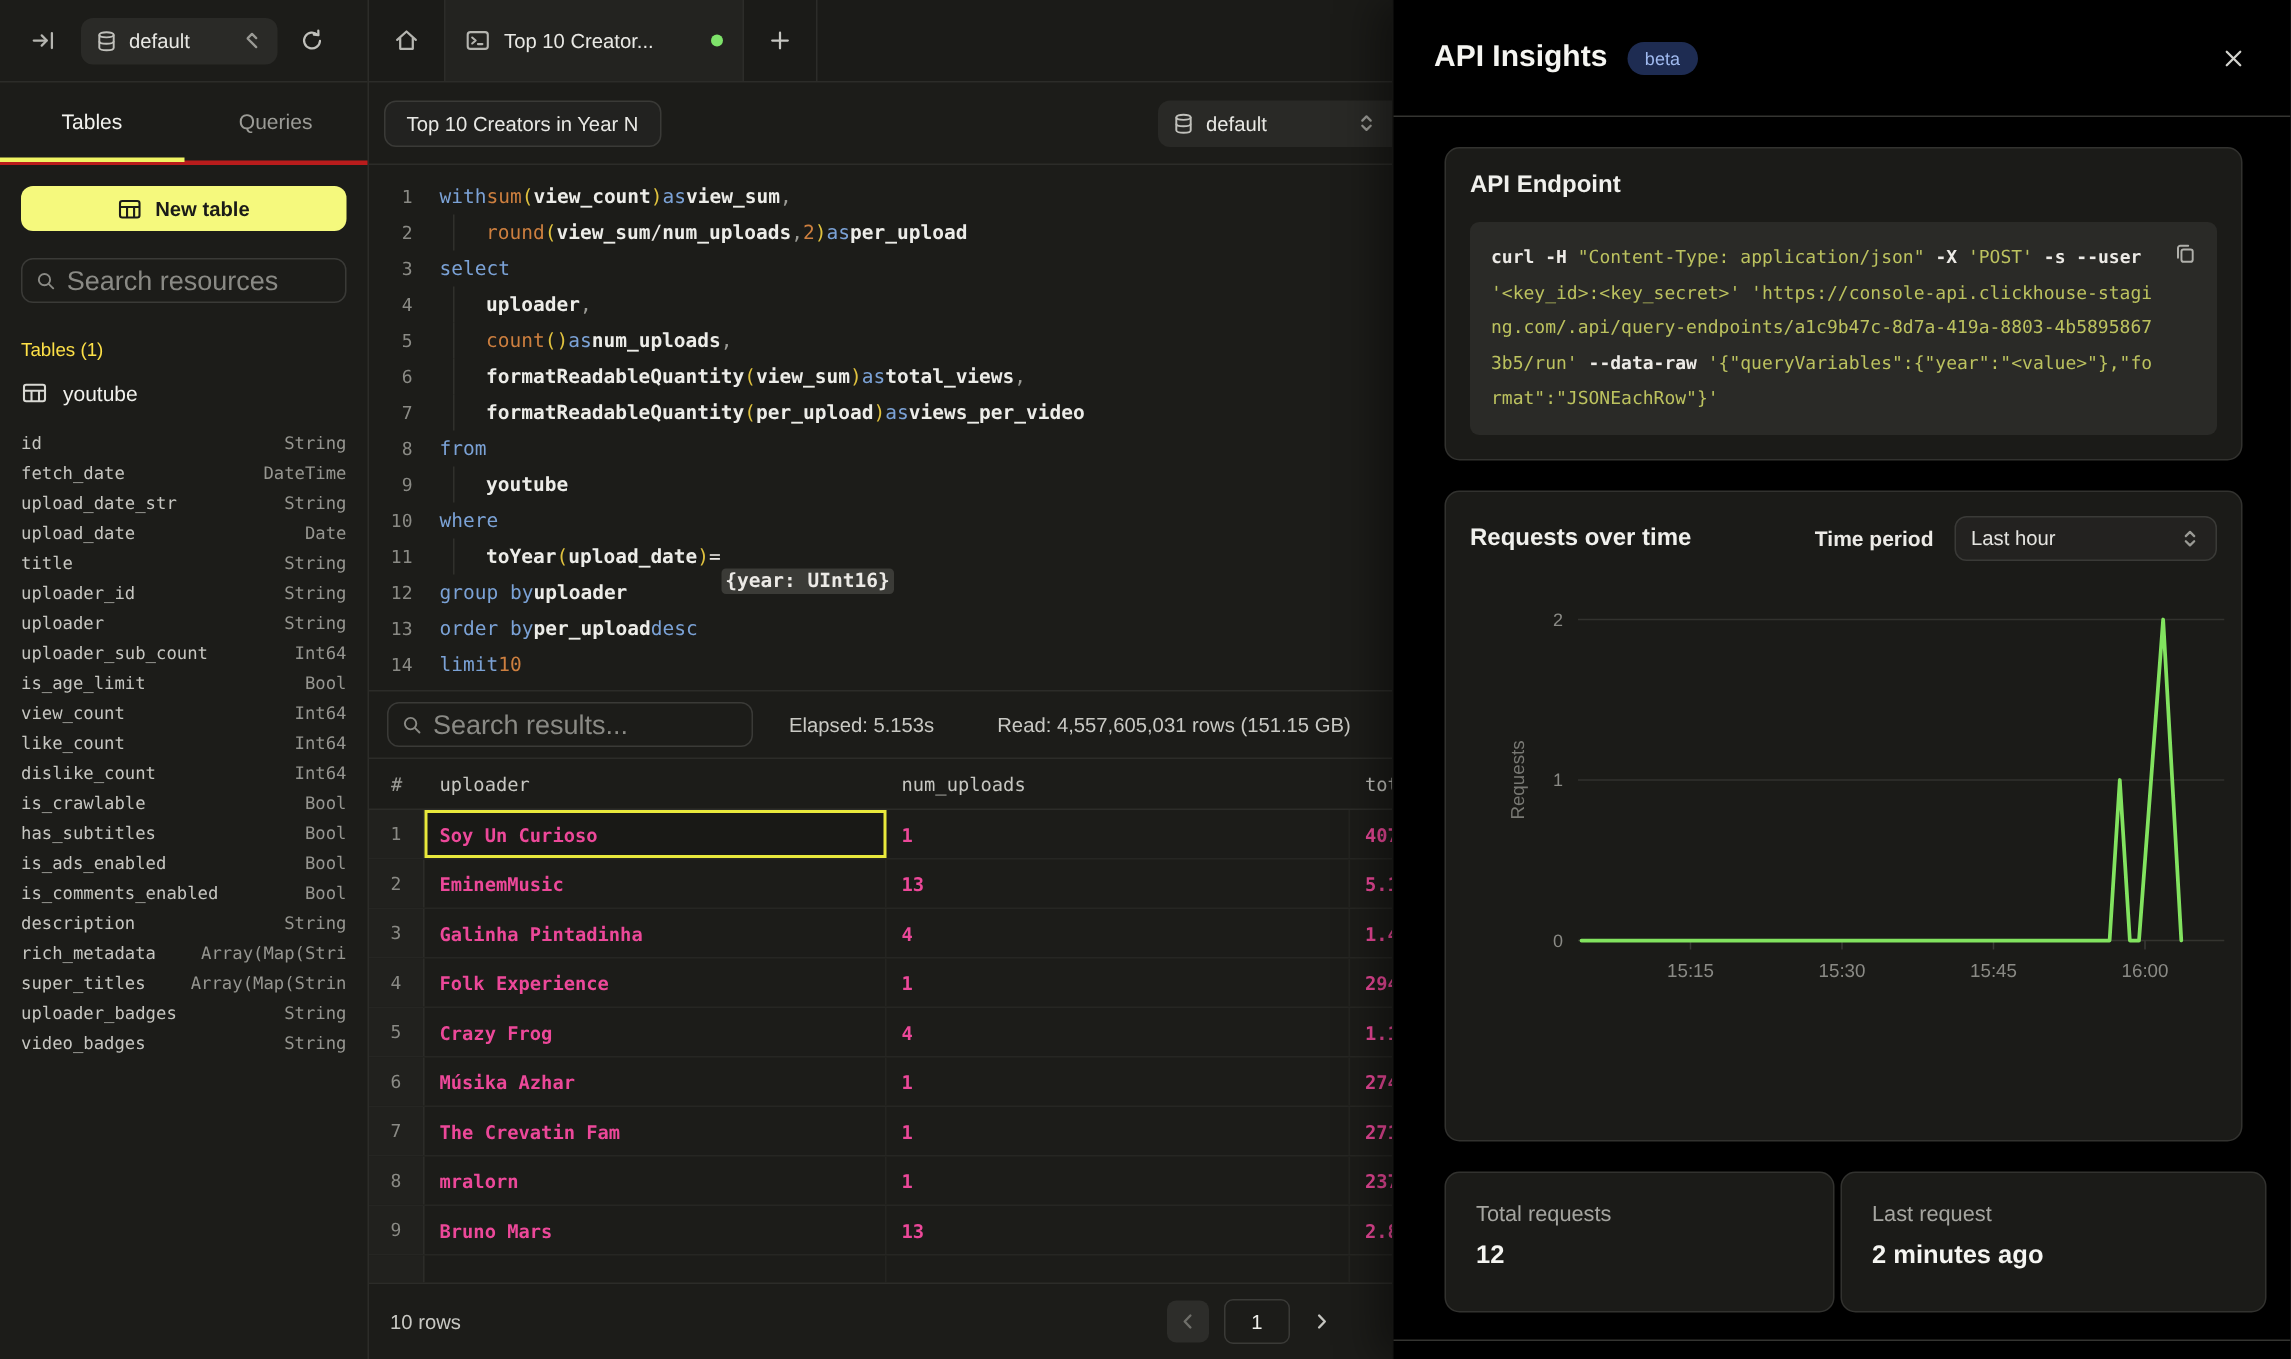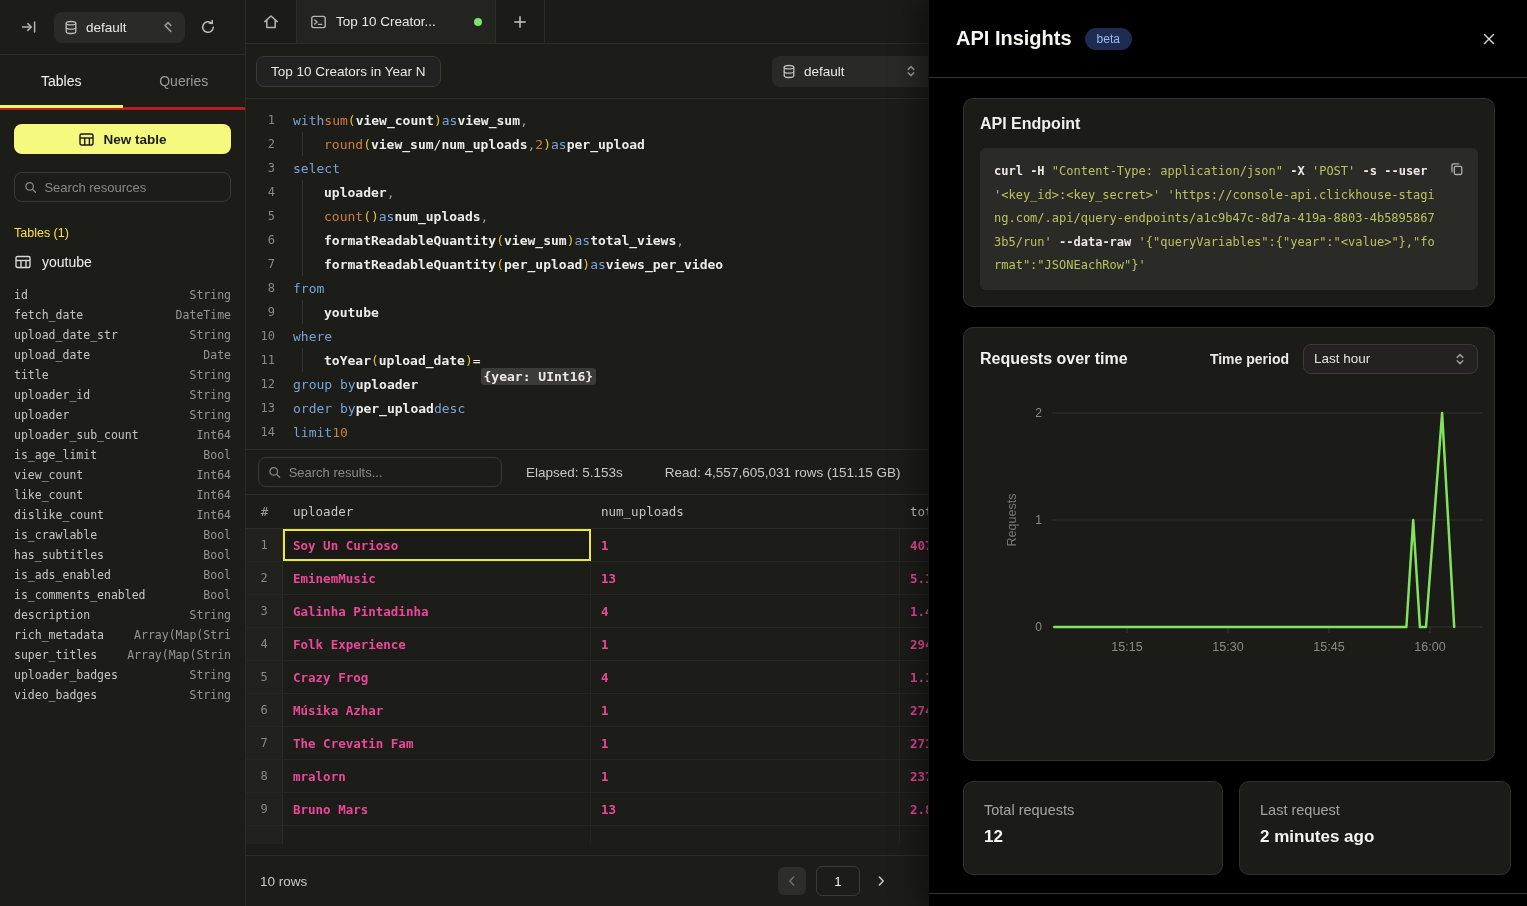--- a/index.html
+++ b/index.html
@@ -18,31 +18,31 @@
   .side-top .dd { width:131px; margin-left:12px; }
   .dd .dd-label { color:#e8e8e4; font-size:13.5px; flex:1; }
   .side-top .icon-btn.refresh { margin-left:10px; }
   .side-tabs { height:55px; display:flex; border-bottom:3px solid #b91c1c; }
   .side-tab { flex:1; display:flex; align-items:center; justify-content:center; font-size:14px; color:#9b9b96; cursor:pointer; position:relative; }
   .side-tab.active { color:#f2f2ee; }
   .side-tab.active::after { content:""; position:absolute; left:0; right:0; bottom:-1px; height:3px; background:#f0f463; }
   .side-body { padding:14px; }
   .btn-yellow { width:100%; height:30px; background:#f5f97d; border:none; border-radius:8px; color:#1b1b18; font-size:13.5px; font-weight:700; display:flex; align-items:center; justify-content:center; gap:8px; cursor:pointer; font-family:"Liberation Sans",sans-serif; }
   .search-box { margin-top:18px; height:30px; border:1px solid #3a3a37; border-radius:8px; display:flex; align-items:center; padding:0 9px; gap:7px; }
-  .search-box input { background:transparent; border:none; outline:none; color:#d6d6d1; font-size:13px; width:100%; font-family:"Liberation Sans",sans-serif; }
+  .search-box input { background:transparent; border:none; outline:none; color:#d6d6d1; font-size:18px; width:100%; font-family:"Liberation Sans",sans-serif; }
   .search-box input::placeholder { color:#8a8a85; }
   .tables-label { margin-top:24px; font-size:12.5px; color:#fde047; }
   .table-item { margin-top:13px; display:flex; align-items:center; gap:10px; color:#f0f0ec; font-size:14px; cursor:pointer; }
   .schema { margin-top:14px; }
   .srow { display:flex; height:20px; align-items:center; font-family:"DejaVu Sans Mono",monospace; font-size:11.5px; white-space:nowrap; overflow:hidden; }
   .srow .sname { color:#c6c6c1; }
   .srow .stype { margin-left:auto; color:#96969一; color:#969691; }
 
   
-  .main-top { height:44px; display:flex; align-items:stretch; border-bottom:1px solid #2c2c29; background:#1b1b18; flex:0 0 auto; }
+  .main-top { height:55px; display:flex; align-items:stretch; border-bottom:1px solid #2c2c29; background:#1b1b18; flex:0 0 auto; }
   .home-btn { width:50px; display:flex; align-items:center; justify-content:center; cursor:pointer; }
   .qtab { width:200px; background:#232320; border-left:1px solid #2c2c29; border-right:1px solid #2c2c29; display:flex; align-items:center; padding:0 13px; gap:9px; cursor:pointer; }
   .qtab-title { color:#e8e8e4; font-size:13.5px; white-space:nowrap; overflow:hidden; flex:1; }
   .dot { width:8px; height:8px; border-radius:50%; background:#7ee36a; flex:0 0 auto; }
   .plus-btn { width:49px; display:flex; align-items:center; justify-content:center; cursor:pointer; border-right:1px solid #2c2c29; }
   .main-header { height:55px; border-bottom:1px solid #2c2c29; display:flex; align-items:center; padding:0 0 0 10px; position:relative; flex:0 0 auto; }
   .title-chip { height:31px; border:1px solid #3a3a37; background:#222220; border-radius:8px; color:#e8e8e4; font-size:13.5px; display:flex; align-items:center; padding:0 14px; cursor:pointer; }
   .main-header .dd { position:absolute; right:0; width:156px; border-radius:8px 0 0 8px; background:#29292六; background:#292926; }
 
   
@@ -93,21 +93,21 @@
   .codeblock { position:relative; margin-top:15px; background:#2a2a27; border-radius:6px; padding:12px 40px 12px 14px; font-family:"DejaVu Sans Mono",monospace; font-size:12px; line-height:23.6px; color:#bcc25f; word-break:break-all; }
   .c-b { color:#eceae6; font-weight:700; }
   .c-s { color:#bcc25f; }
   .copy-btn { position:absolute; top:11px; right:11px; background:none; border:none; cursor:pointer; display:flex; padding:2px; }
   .req-card { height:434px; }
   .req-head { display:flex; align-items:center; }
   .tp-label { margin-left:auto; color:#eceae6; font-size:14px; font-weight:700; margin-right:14px; }
   .tp-dd { width:175px; height:30px; border:1px solid #3a3a37; border-radius:8px; background:#232220; display:flex; align-items:center; padding:0 10px; cursor:pointer; }
   .tp-dd span { color:#e4e4e0; font-size:13.5px; flex:1; }
   .chart-wrap { margin-top:19px; }
-  .stats-row { display:flex; margin:20px 16px 0 34px; gap:16px; }
+  .stats-row { display:flex; margin:20px 16px 0 34px; gap:4px; }
   .stat-card { background:#1b1b18; border:1px solid #32322f; border-radius:10px; height:94px; padding:20px; }
   .stat-card.c1 { width:260px; }
   .stat-card.c2 { flex:1; }
   .stat-label { color:#a5a5a0; font-size:14.5px; }
   .stat-value { margin-top:9px; color:#f5f5f1; font-size:17px; font-weight:700; }
   .pfooter { margin-top:18px; border-top:1px solid #343431; height:66px; display:flex; align-items:center; justify-content:flex-end; padding:0 24px; }
   .close-btn { background:#1d1d1a; border:1px solid #43433f; border-radius:14px; color:#eceae6; font-size:14px; padding:8px 18px; cursor:pointer; font-family:"Liberation Sans",sans-serif; }
 
   svg.ic { display:block; }
 </style>

